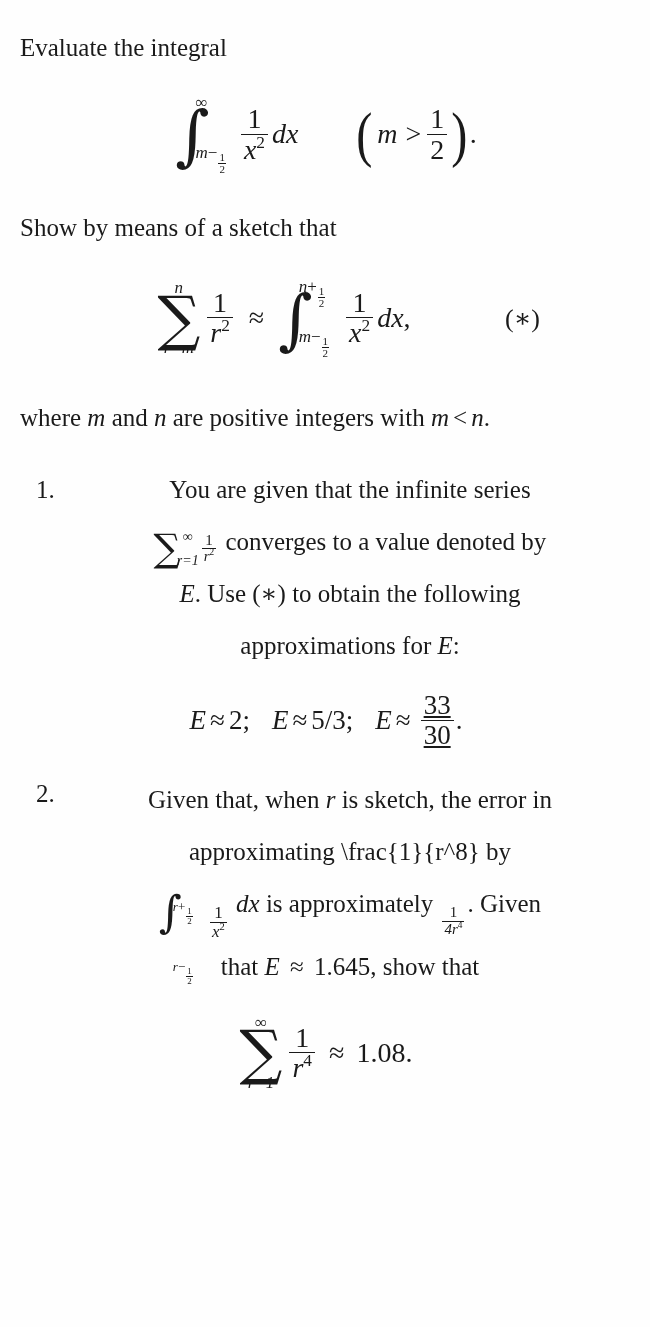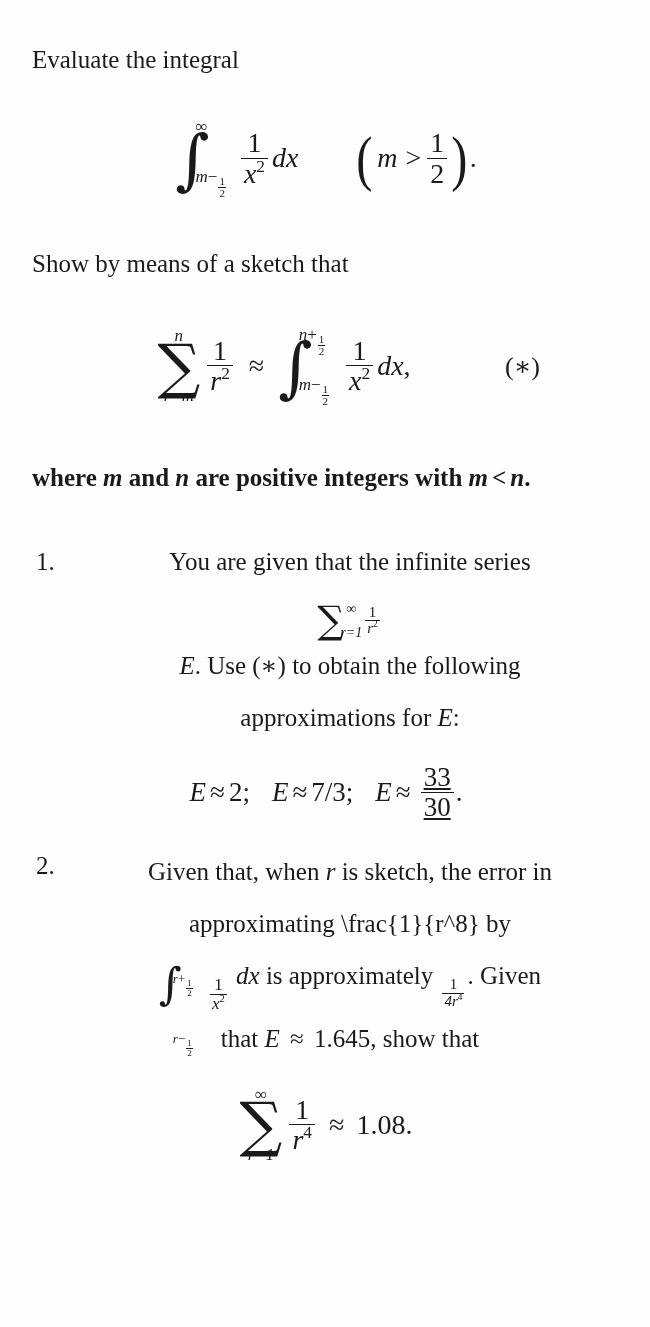--- a/index.html
+++ b/index.html
@@ -16,21 +16,21 @@
   }
   .page {
     padding: 0 18px 0 20px;
     box-sizing: border-box;
   }
 
   
   .para {
     font-size: 25px;
     line-height: 52px;
-    margin: 12px;
+    margin: 0;
     color: #1a1a1a;
   }
   .para-top { padding-top: 22px; }
 
   
   .mi { font-style: italic; font-family: "Liberation Serif", serif; }
   .mn { font-style: normal; }
   .mo { font-style: normal; padding: 0 4px; }
 
   
@@ -256,21 +256,21 @@
       <span class="frac" style="margin-left:14px;">
         <span class="num mn">1</span>
         <span class="den"><span class="mi">x</span><sup class="expn">2</sup></span>
       </span>
       <span class="mi" style="margin-left:2px;">dx</span>
       <span>,</span>
     </span>
     <span class="tag">(∗)</span>
   </div>
 
-  <p class="para" style="padding-top:10px;font-weight:bold;">
+  <p class="para" style="padding-top:10px;">
     <span>where</span>
     <span class="mi">m</span>
     <span>and</span>
     <span class="mi">n</span>
     <span>are positive integers with</span>
     <span class="nowrap"><span class="mi">m</span><span class="mo">&lt;</span><span class="mi">n</span></span><span>.</span>
   </p>
 
   <ol class="qlist" style="padding-top:20px;">
 
@@ -280,36 +280,36 @@
         <span class="sg">∑</span>
         <span class="sidelims">
           <span class="up mn">∞</span>
           <span class="lo mi">r=1</span>
         </span>
         <span class="frac-s">
           <span class="num mn">1</span>
           <span class="den"><span class="mi">r</span><sup class="expn">2</sup></span>
         </span>
       </span>
-      <br>
+      <span>converges to a value denoted by</span><br>
       <span class="mi">E</span><span>. Use (∗) to obtain the following</span><br>
       <span>approximations for</span>
       <span class="mi">E</span><span>:</span>
 
       
       <div class="eq" style="height:96px;font-size:27px;margin-left:-48px;">
         <span class="eq-row">
           <span class="mi">E</span>
           <span class="mo">≈</span>
           <span class="mn">2</span>
           <span class="mn">;</span>
           <span style="display:inline-block;width:22px;"></span>
           <span class="mi">E</span>
           <span class="mo">≈</span>
-          <span class="mn">7/3</span>
+          <span class="mn">5/3</span>
           <span class="mn">;</span>
           <span style="display:inline-block;width:22px;"></span>
           <span class="mi">E</span>
           <span class="mo">≈</span>
           <span class="frac" style="margin-left:6px;text-decoration:underline;">
             <span class="num mn">33</span>
             <span class="den mn">30</span>
           </span>
           <span>.</span>
         </span>

